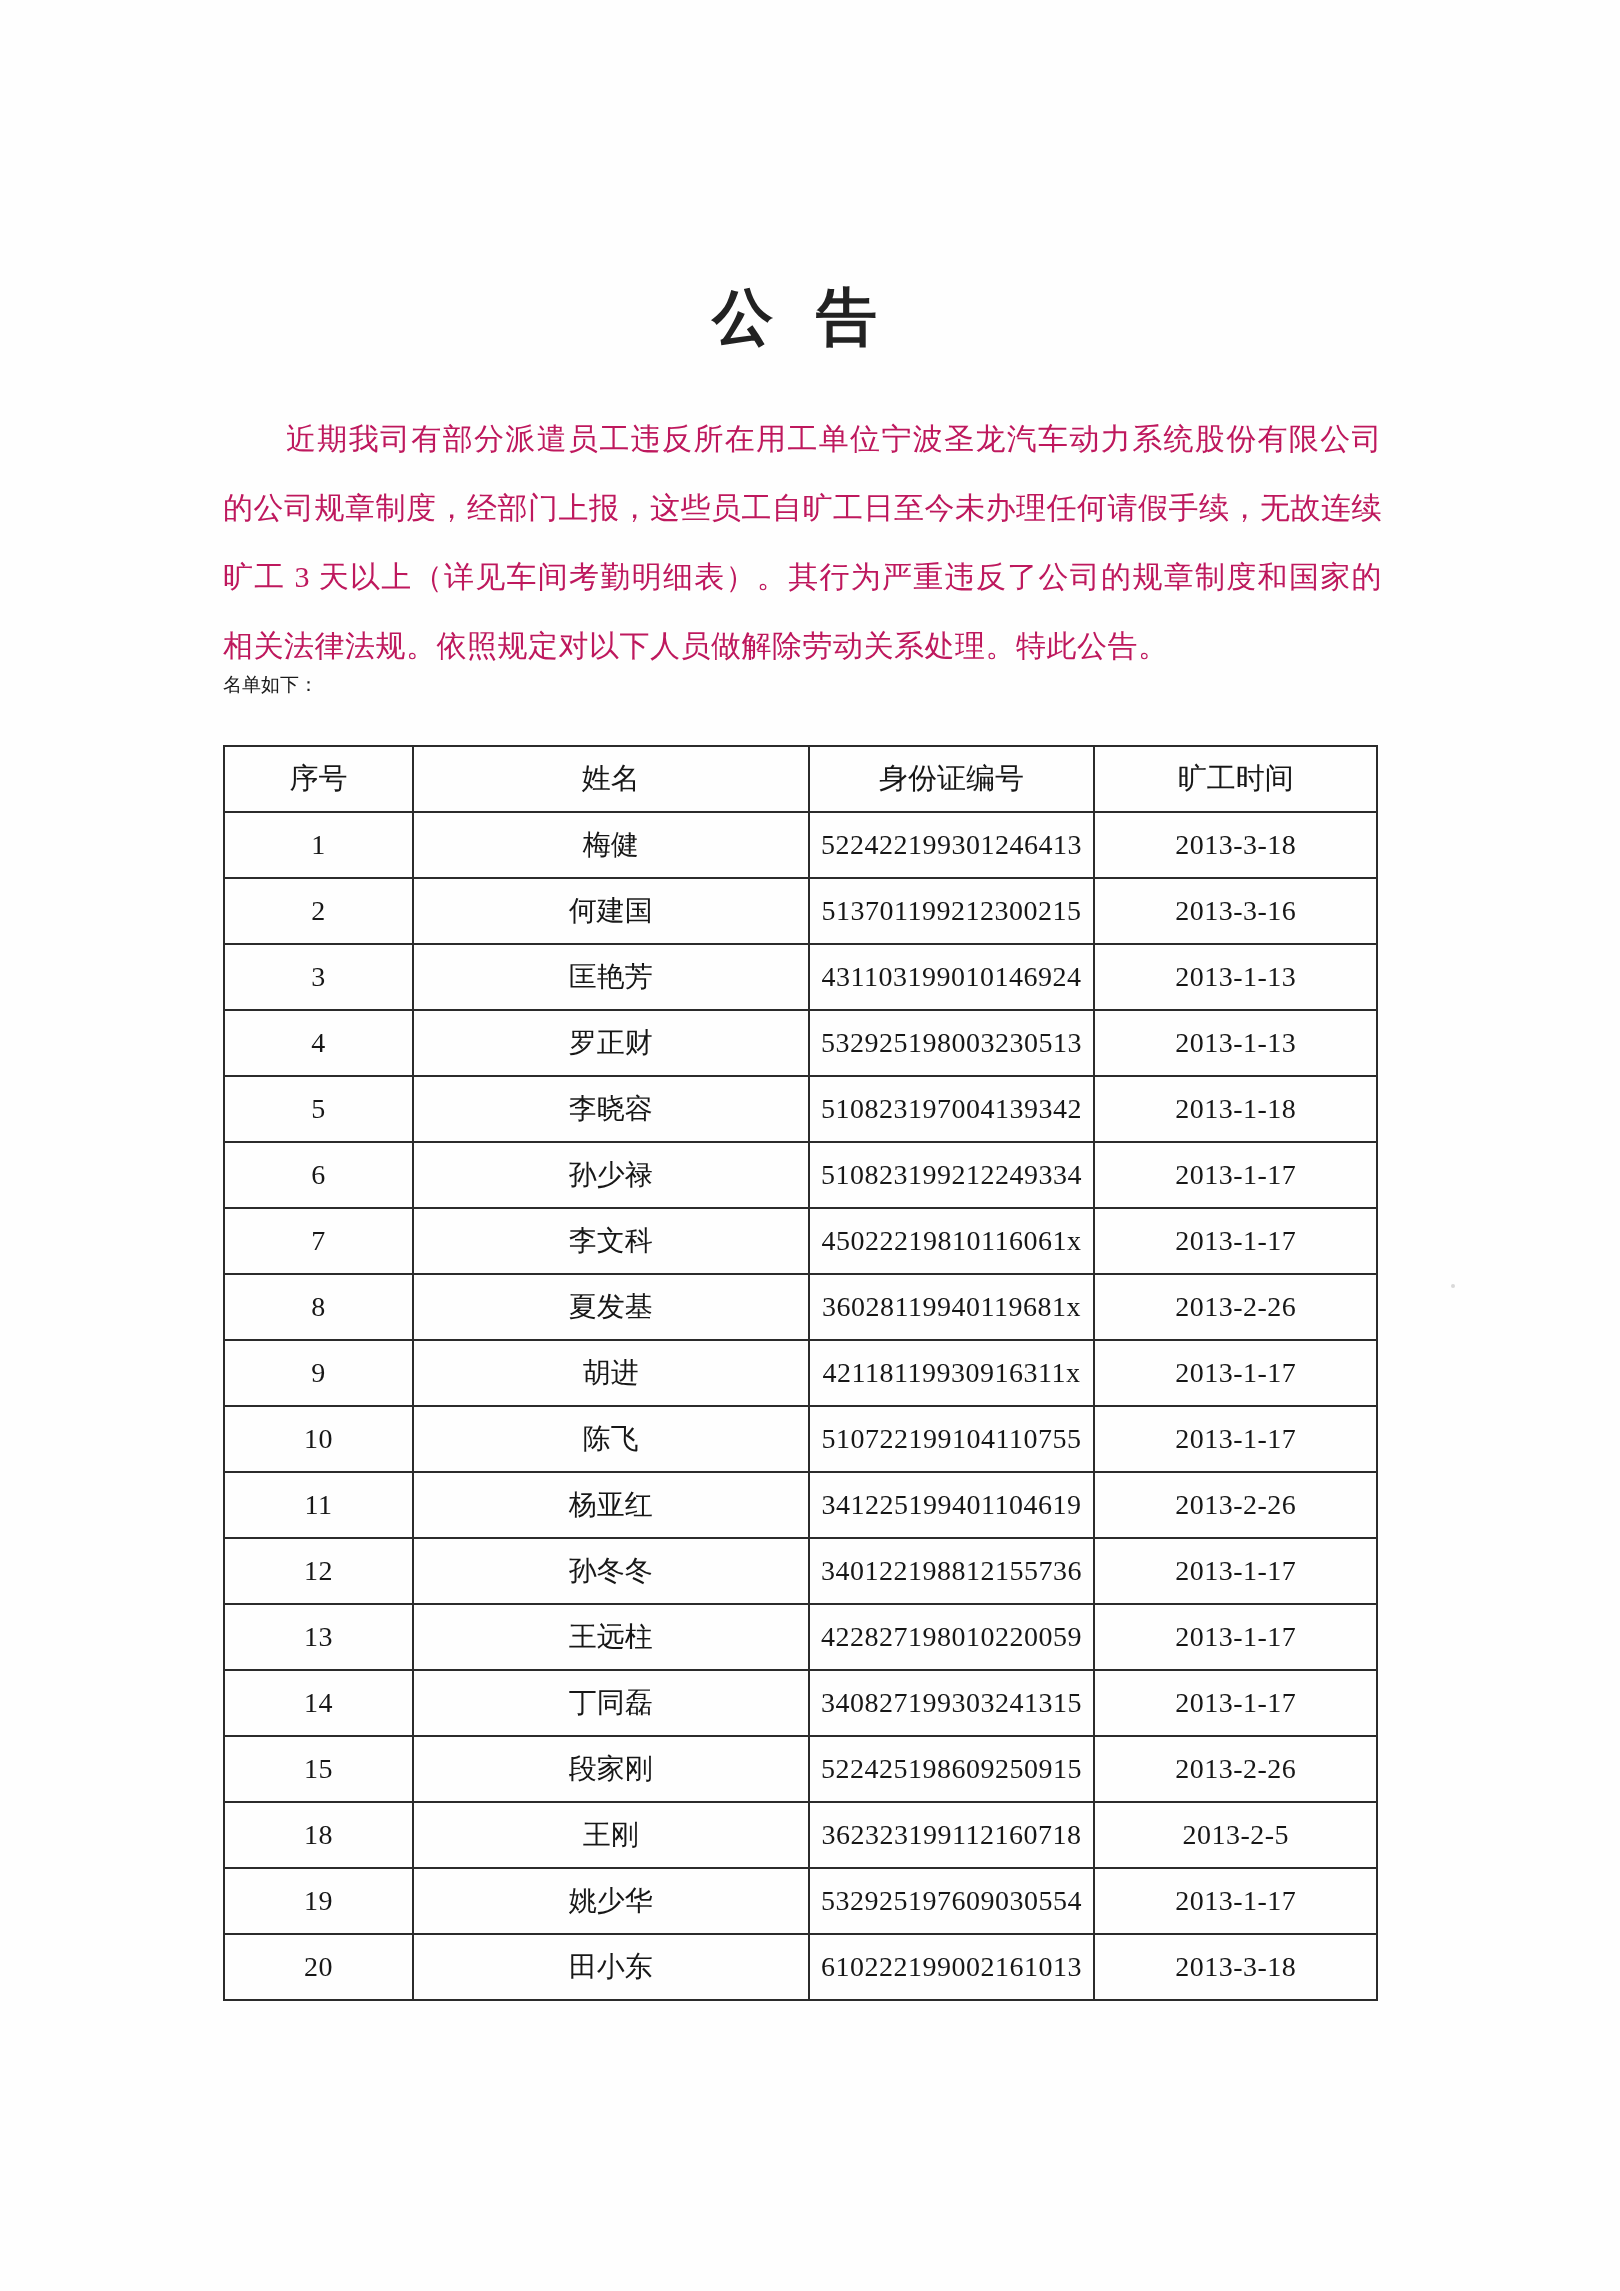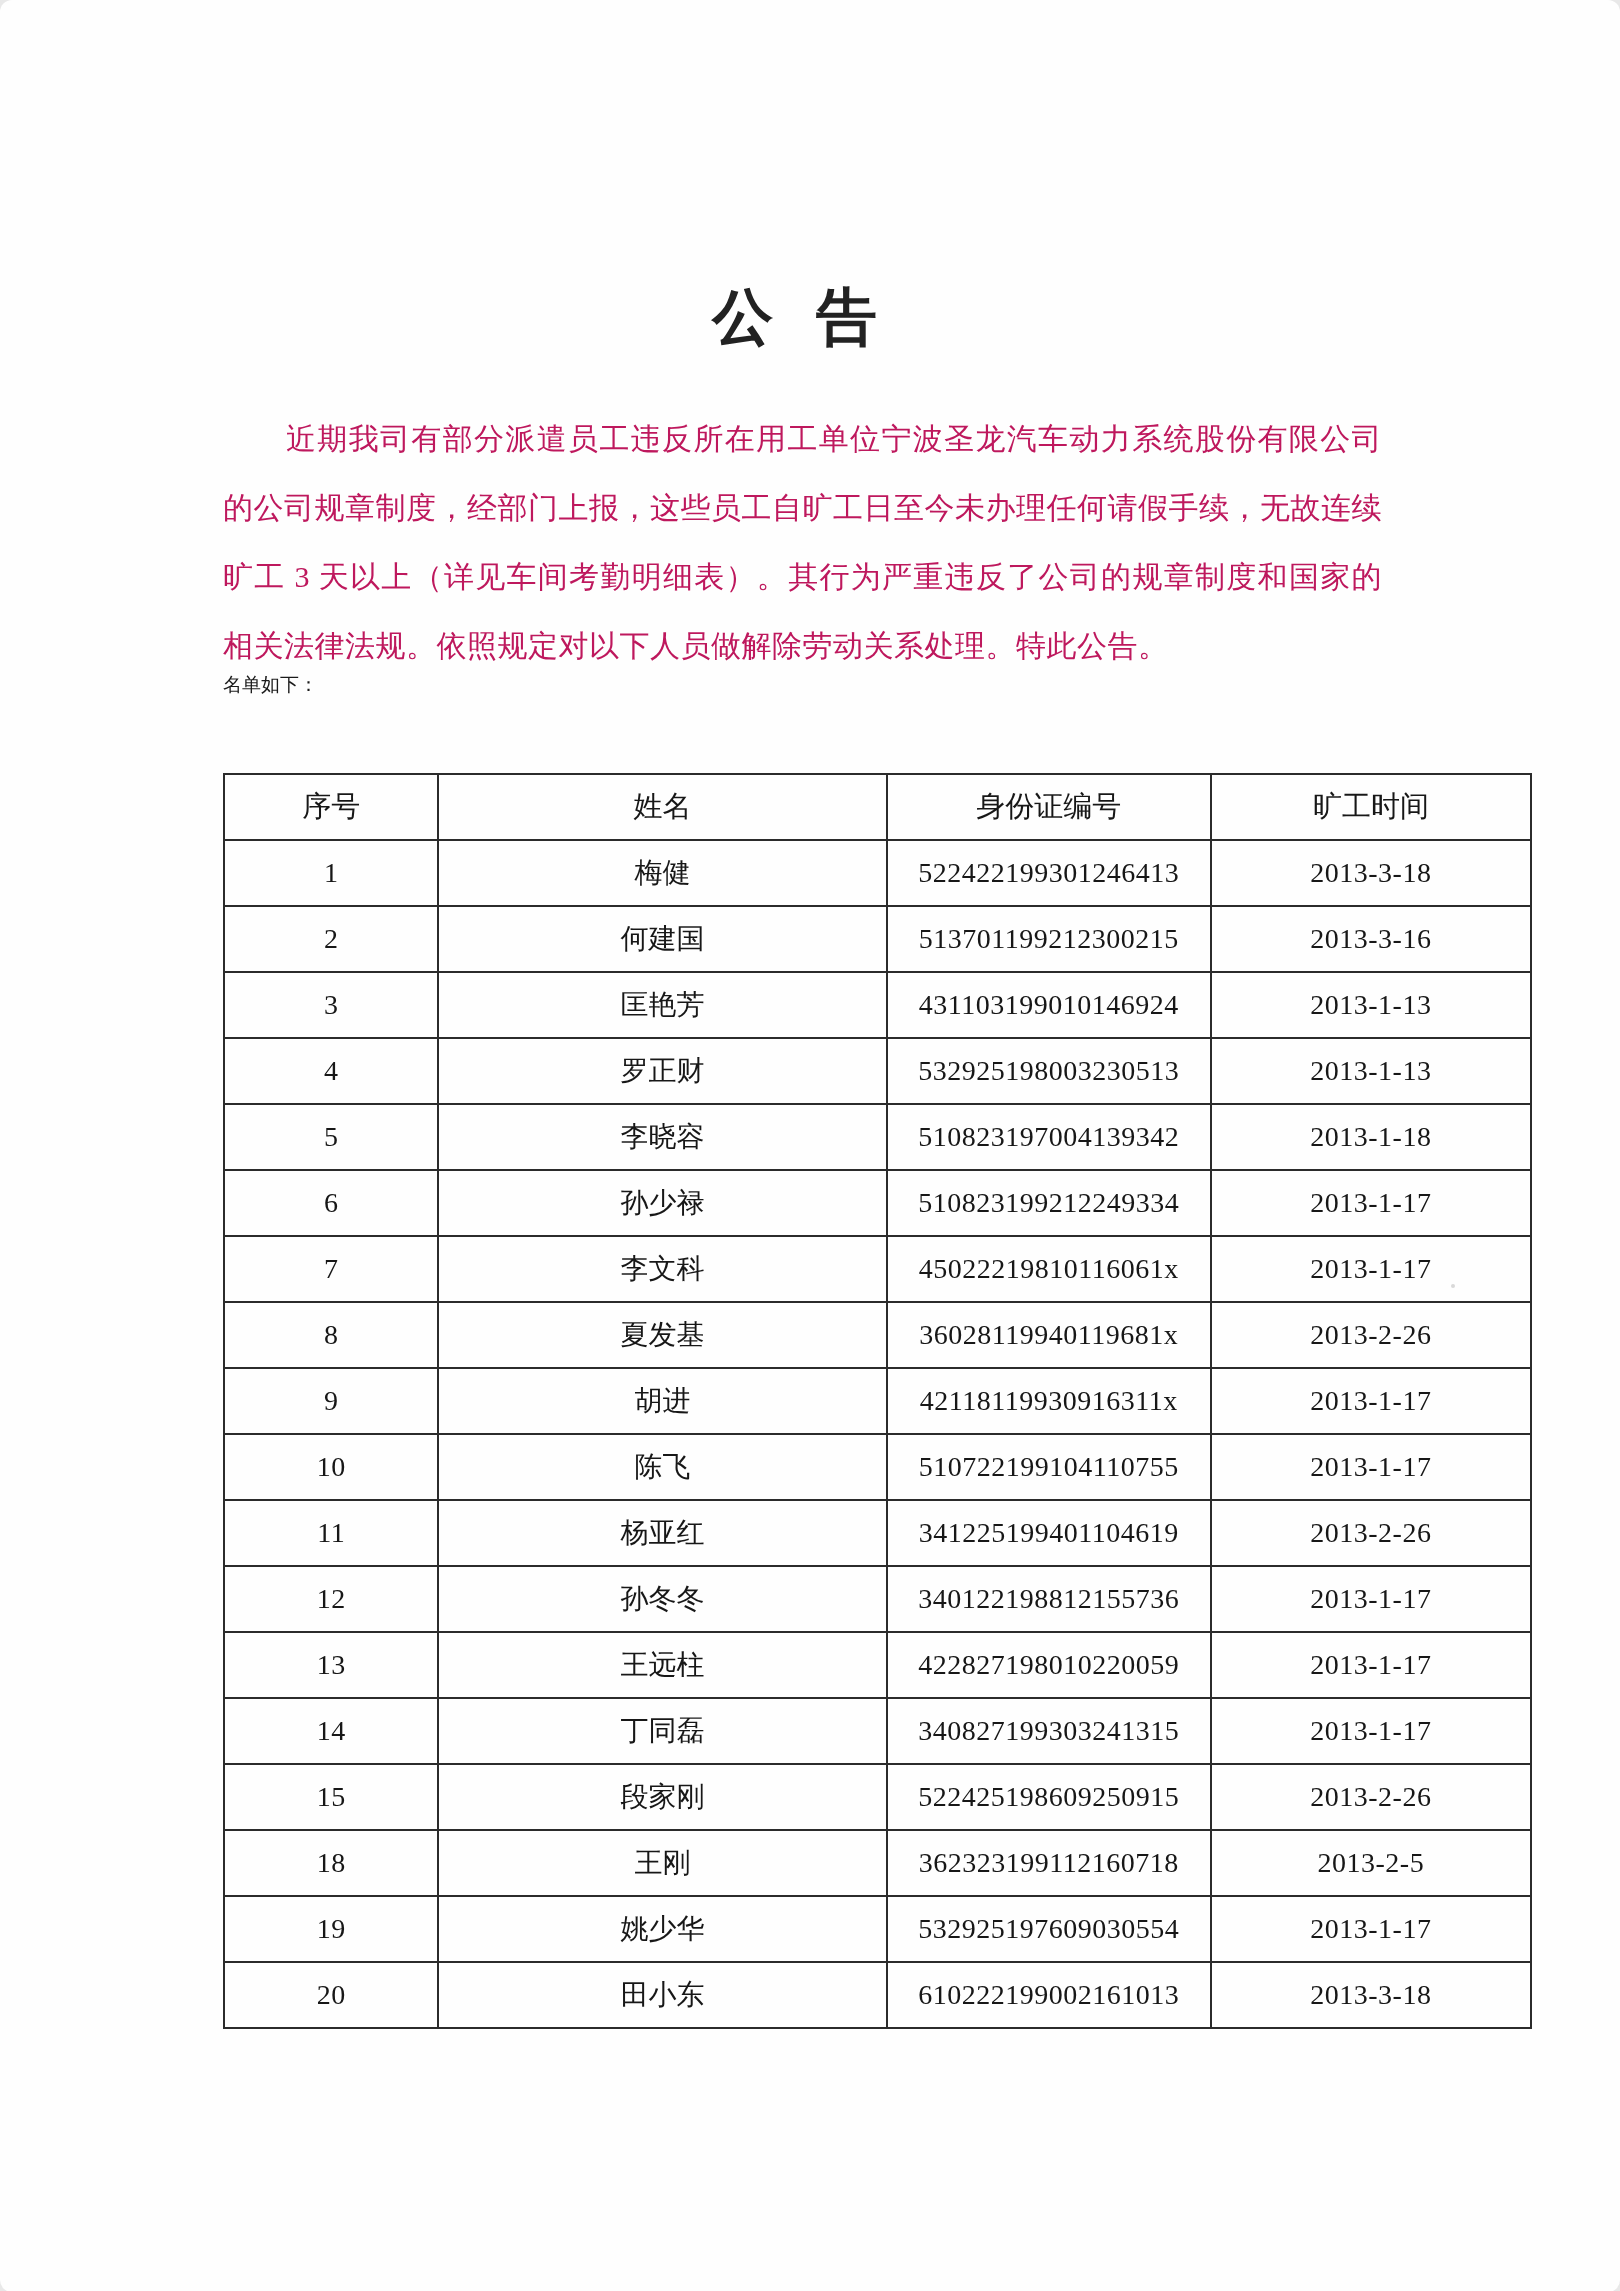--- a/index.html
+++ b/index.html
@@ -9,21 +9,20 @@
   }
   .page {
     position: relative;
     width: 1620px;
     height: 2292px;
     margin: 0 auto;
     background: #fefefe;
     overflow: hidden;
     color: #1c1c1c;
     font-family: "Liberation Serif", "DejaVu Serif", serif;
-    border-radius: 12px;
   }
   .doc-title {
     position: absolute;
     top: 277px;
     left: 223px;
     width: 1157px;
     text-align: center;
     font-size: 61px;
     font-weight: bold;
     letter-spacing: 13.7px;
@@ -45,23 +44,23 @@
   }
   .list-label {
     position: absolute;
     top: 672px;
     left: 223px;
     font-size: 19px;
     color: #1a1a1a;
   }
   .roster-table {
     position: absolute;
-    top: 773px;
-    left: 223px;
-    width: 1309px;
+    top: 745px;
+    left: 223px;
+    width: 1155px;
     border-collapse: collapse;
     table-layout: fixed;
     font-size: 28px;
     color: #171717;
   }
   .roster-table th,
   .roster-table td {
     border: 2.2px solid #2b2b2b;
     height: 64px;
     padding: 0;

